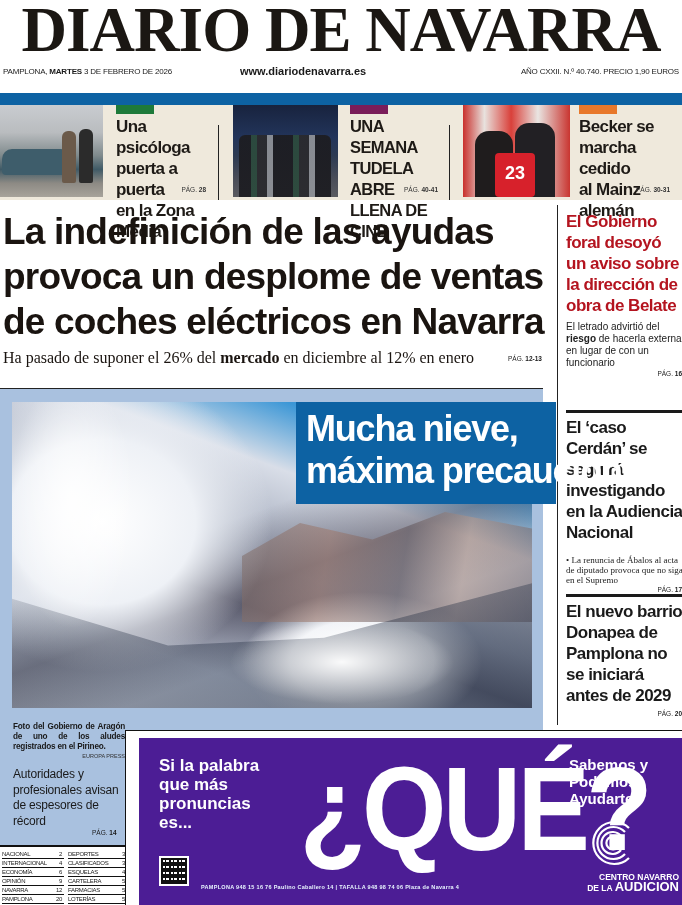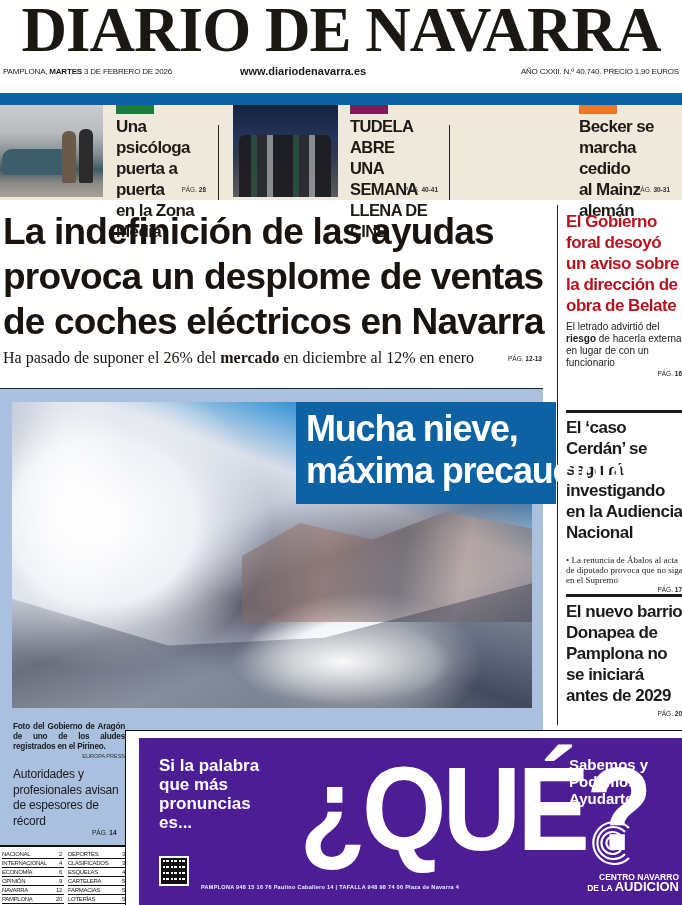--- a/index.html
+++ b/index.html
@@ -118,28 +118,33 @@
     <div class="teaser-page" style="right:12px;"><span>PÁG.</span> <b>28</b></div>
   </div>
   <div class="teaser-divider" style="left:218px;"></div>
 
   <div class="teaser-photo" style="left:233px;width:105px;background:linear-gradient(180deg,#18233e 0%,#22345a 35%,#2d3a52 55%,#4a4d58 80%,#5a5b60 100%);">
     <div style="position:absolute;left:6px;top:30px;width:92px;height:62px;background:repeating-linear-gradient(90deg,#1d1d22 0 12px,#2c4a3d 12px 18px,#2a2a2e 18px 28px,#8d9096 28px 34px,#1d1d22 34px 42px);border-radius:6px 6px 0 0;opacity:0.95;"></div>
   </div>
   <div class="teaser-text" style="left:338px;width:110px;">
     <div class="teaser-tag" style="left: 12px; background: rgb(122, 29, 90);"></div>
     <div class="teaser-title" style="left:12px;font-size:16.5px;">
+      <div>UNA SEMANA</div>
       <div>TUDELA ABRE</div>
-      <div>UNA SEMANA</div>
       <div>LLENA DE CINE</div>
     </div>
     <div class="teaser-page" style="right:10px;"><span>PÁG.</span> <b>40-41</b></div>
   </div>
   <div class="teaser-divider" style="left:449px;"></div>
 
+  <div class="teaser-photo" style="left:463px;width:107px;background:linear-gradient(90deg,#c9302c 0%,#e8e2de 20%,#d9403a 45%,#e9e5e2 70%,#c93530 100%);">
+    <div style="position:absolute;left:12px;top:26px;width:38px;height:66px;background:#1f1c1d;border-radius:14px 14px 0 0;"></div>
+    <div style="position:absolute;left:52px;top:18px;width:40px;height:74px;background:#222024;border-radius:14px 14px 0 0;"></div>
+    <div style="position:absolute;left:32px;top:48px;width:40px;height:44px;background:#d7212b;color:#fff;font-weight:700;font-size:18px;text-align:center;line-height:40px;border-radius:4px;">23</div>
+  </div>
   <div class="teaser-text" style="left:570px;width:112px;">
     <div class="teaser-tag" style="left: 9px; background: rgb(232, 120, 42);"></div>
     <div class="teaser-title" style="left:9px;">
       <div>Becker se</div>
       <div>marcha cedido</div>
       <div>al Mainz alemán</div>
     </div>
     <div class="teaser-page" style="right:12px;"><span>PÁG.</span> <b>30-31</b></div>
   </div>
 </section>

